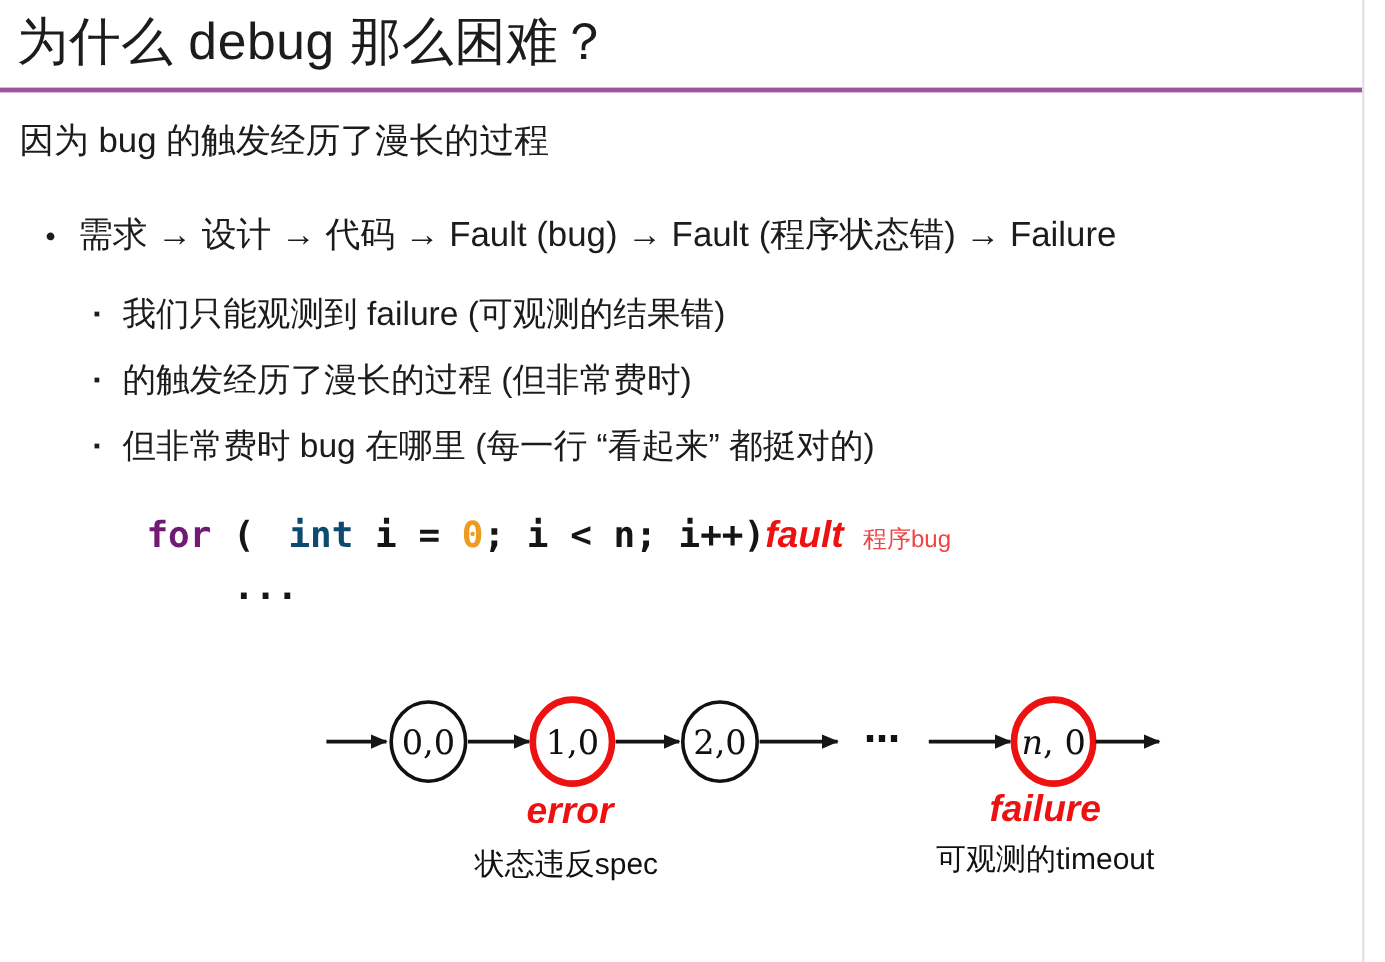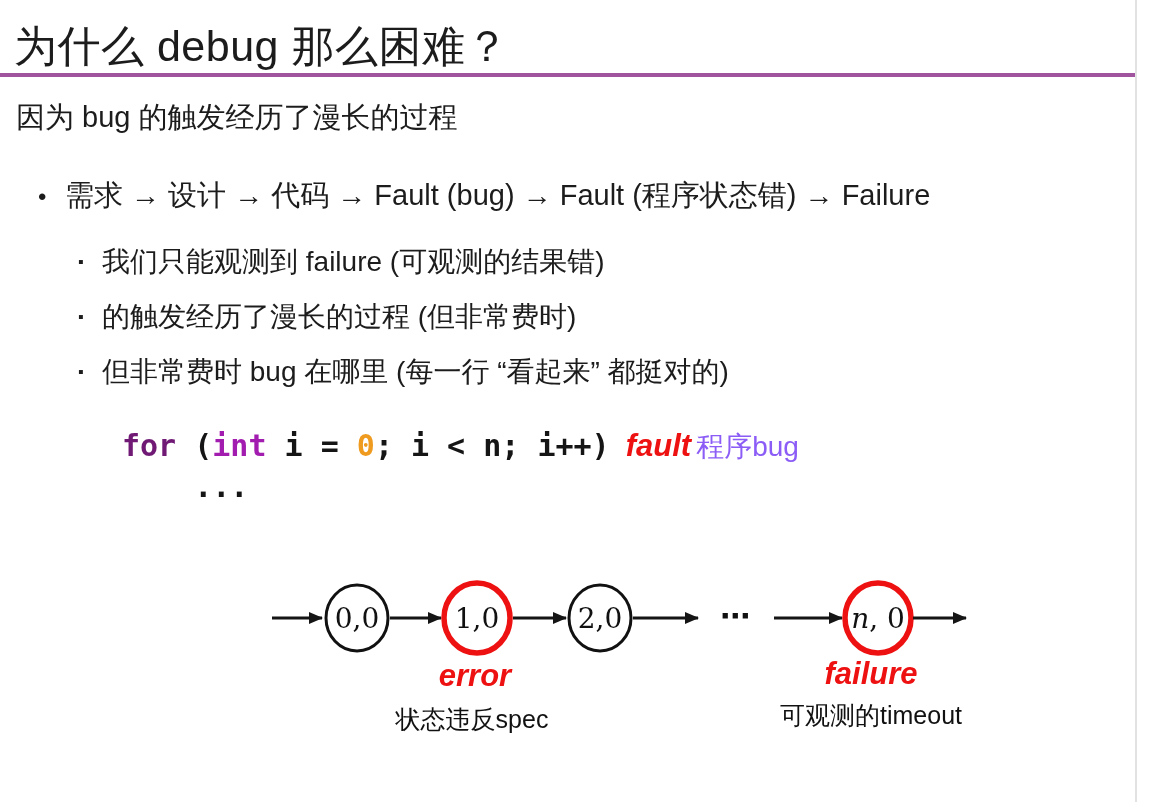--- a/index.html
+++ b/index.html
@@ -1,20 +1,20 @@
 <!DOCTYPE html>
 <html><head>
 <meta charset="utf-8">
 <style>
   * { margin: 0; padding: 0; box-sizing: border-box; }
   html, body { width: 1154px; height: 802px; background: #ffffff; overflow: hidden; }
   body { position: relative; font-family: "Liberation Sans", "DejaVu Sans", sans-serif; color: #1c1c1c; }
 
   .slide-title {
-    position: absolute; left: 14px; top: 18px;
+    position: absolute; left: 14px; top: 6px;
     font-size: 43px; font-weight: 400; color: #1c1c1c;
     white-space: nowrap; letter-spacing: 0.5px;
   }
   .title-rule {
     position: absolute; left: 0; top: 73px;
     width: 1136px; height: 4px; background: #a0549e;
   }
   .right-border {
     position: absolute; left: 1135px; top: 0;
     width: 2px; height: 802px; background: #e2e2e2;
@@ -36,33 +36,33 @@
 
   .code-block {
     position: absolute; left: 122px; top: 426px;
     font-family: "DejaVu Sans Mono", "Liberation Mono", monospace;
     font-size: 30px; font-weight: bold; color: #151515;
     line-height: 40px;
   }
   .code-line { white-space: pre; }
   .tok { white-space: pre; }
   .kw  { color: #701a75; }
-  .ty  { color: #a21caf; }
+  .ty  { color: #0c4a6e; margin-left: 28px; }
   .num { color: #ef9b20; }
 
   .fault-label {
     font-family: "Liberation Sans", sans-serif;
     font-style: italic; font-weight: bold;
     font-size: 31px; color: #ee1111;
-    margin-left: 16px; white-space: normal;
+    white-space: normal;
   }
   .fault-comment {
     font-family: "Liberation Sans", sans-serif;
-    font-weight: normal; font-size: 28px; color: #8b5cf6;
-    margin-left: 5px; white-space: normal;
+    font-weight: normal; font-size: 20px; color: #ef4444;
+    margin-left: 16px; white-space: normal;
   }
 
   .circled { position: relative; display: inline-block; }
   .circled .ring {
     position: absolute; left: -8px; right: -8px; top: -12px; bottom: -15px;
     border: 4px solid #ee1111; border-radius: 50%;
     pointer-events: none;
   }
 
   .state-diagram { position: absolute; left: 252px; top: 580px; }

